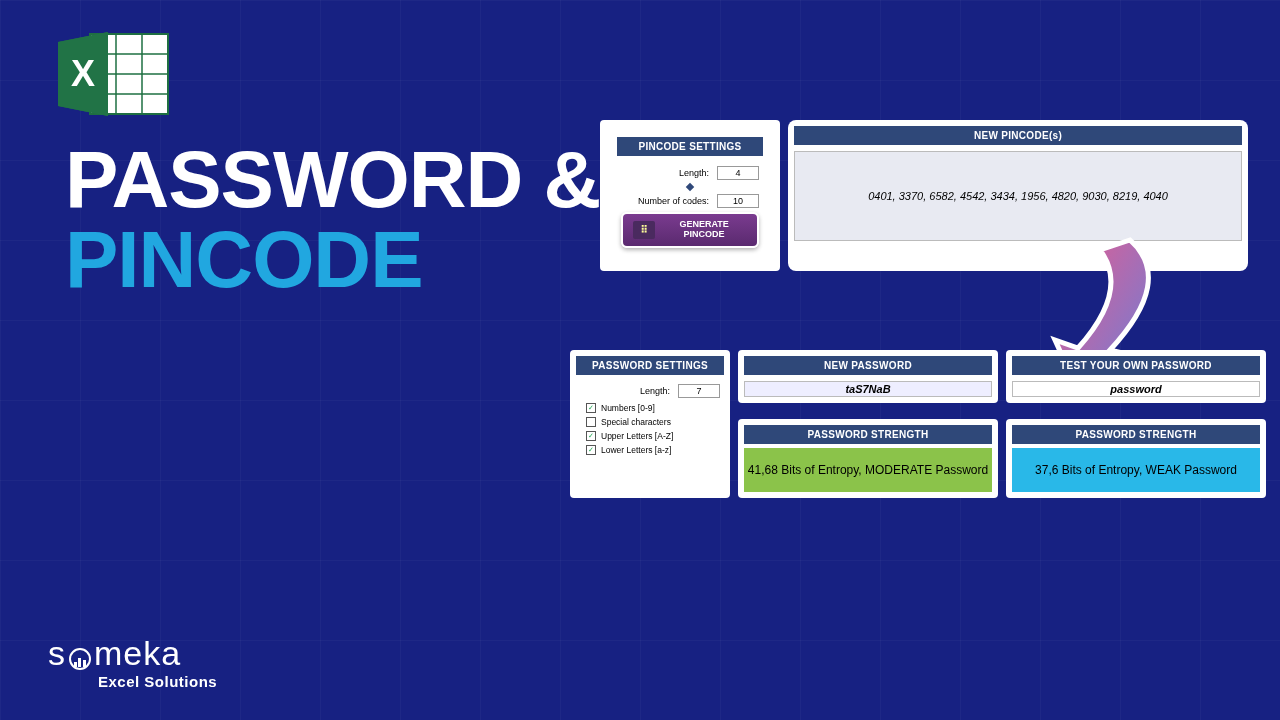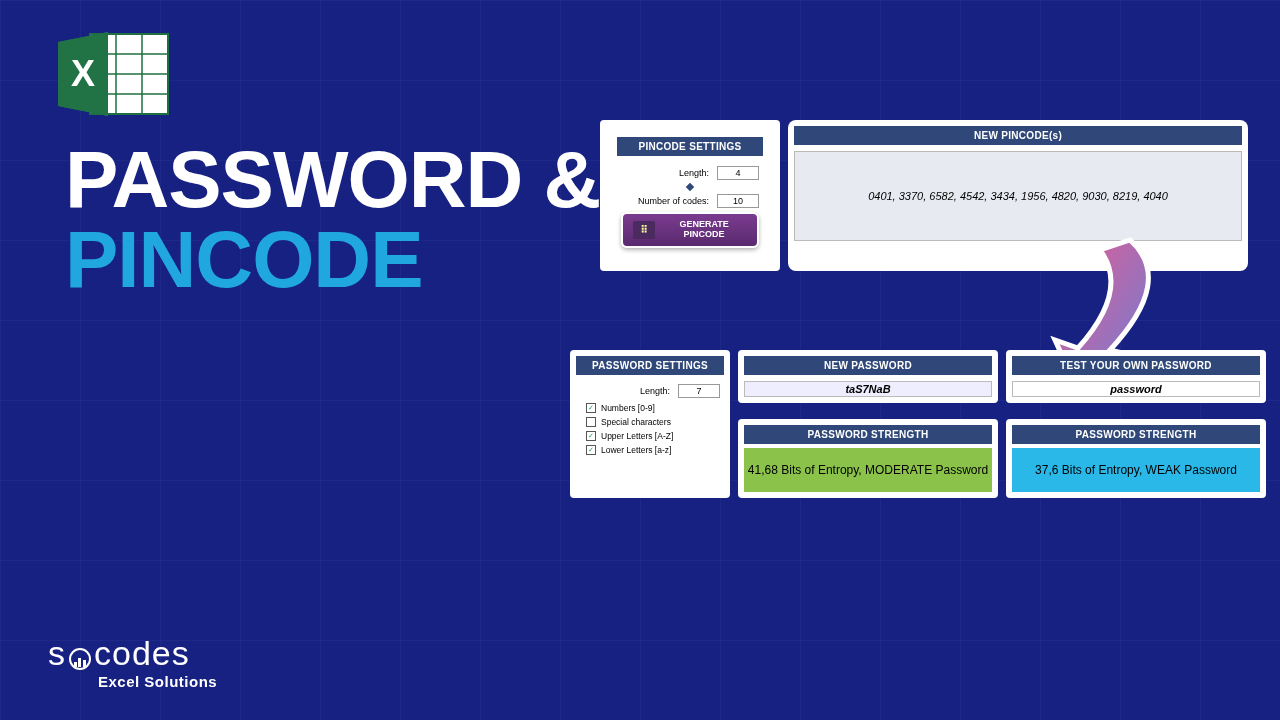--- a/index.html
+++ b/index.html
@@ -82,21 +82,21 @@
 </div>
 
 <div class="brand">
   <div class="brand-top">
     <span class="brand-name">s</span>
     <span class="brand-o">
         <span style="height:5px"></span>
         <span style="height:9px"></span>
         <span style="height:7px"></span>
       </span>
-    <span class="brand-name">codes</span>
+    <span class="brand-name">meka</span>
   </div>
   <div class="brand-sub">Excel Solutions</div>
 </div>
 
 <div class="pincode-group">
   <div class="settings-card">
     <div class="card-header">PINCODE SETTINGS</div>
     <div class="settings-body">
       <div class="srow">
         <label>Length:</label>

